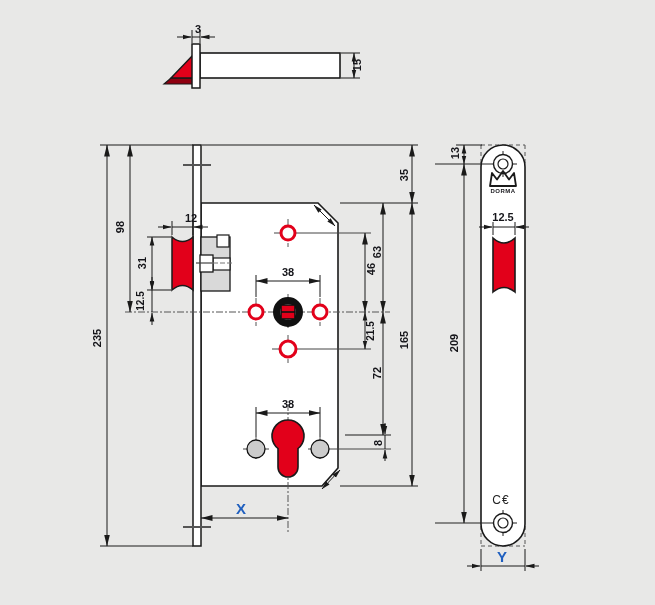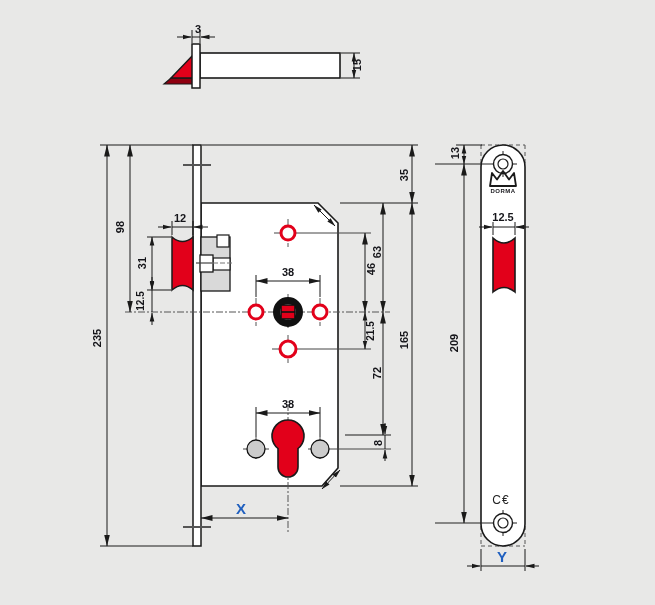--- a/index.html
+++ b/index.html
@@ -189,21 +189,21 @@
     <line x1="467" y1="566" x2="480" y2="566" stroke-width="1" marker-end="url(#arrs)"></line>
     <line x1="539" y1="566" x2="526" y2="566" stroke-width="1" marker-end="url(#arrs)"></line>
   </g>
 </svg>
 
 <div class="lbl" style="left:198px;top:29px;">3</div>
 <div class="lbl v" style="left:357px;top:65px;">15</div>
 
 <div class="lbl v" style="left:97px;top:338px;">235</div>
 <div class="lbl v" style="left:120px;top:227px;">98</div>
-<div class="lbl" style="left:180px;top:218px;">12</div>
+<div class="lbl" style="left:191px;top:218px;">12</div>
 <div class="lbl v" style="left:142px;top:263px;">31</div>
 <div class="lbl v small" style="left:141px;top:301px;">12.5</div>
 <div class="lbl" style="left:288px;top:272px;">38</div>
 <div class="lbl v" style="left:371px;top:269px;">46</div>
 <div class="lbl v" style="left:377px;top:252px;">63</div>
 <div class="lbl v small" style="left:371px;top:331px;">21.5</div>
 <div class="lbl v" style="left:377px;top:373px;">72</div>
 <div class="lbl v" style="left:378px;top:443px;">8</div>
 <div class="lbl v" style="left:404px;top:175px;">35</div>
 <div class="lbl v" style="left:404px;top:340px;">165</div>

